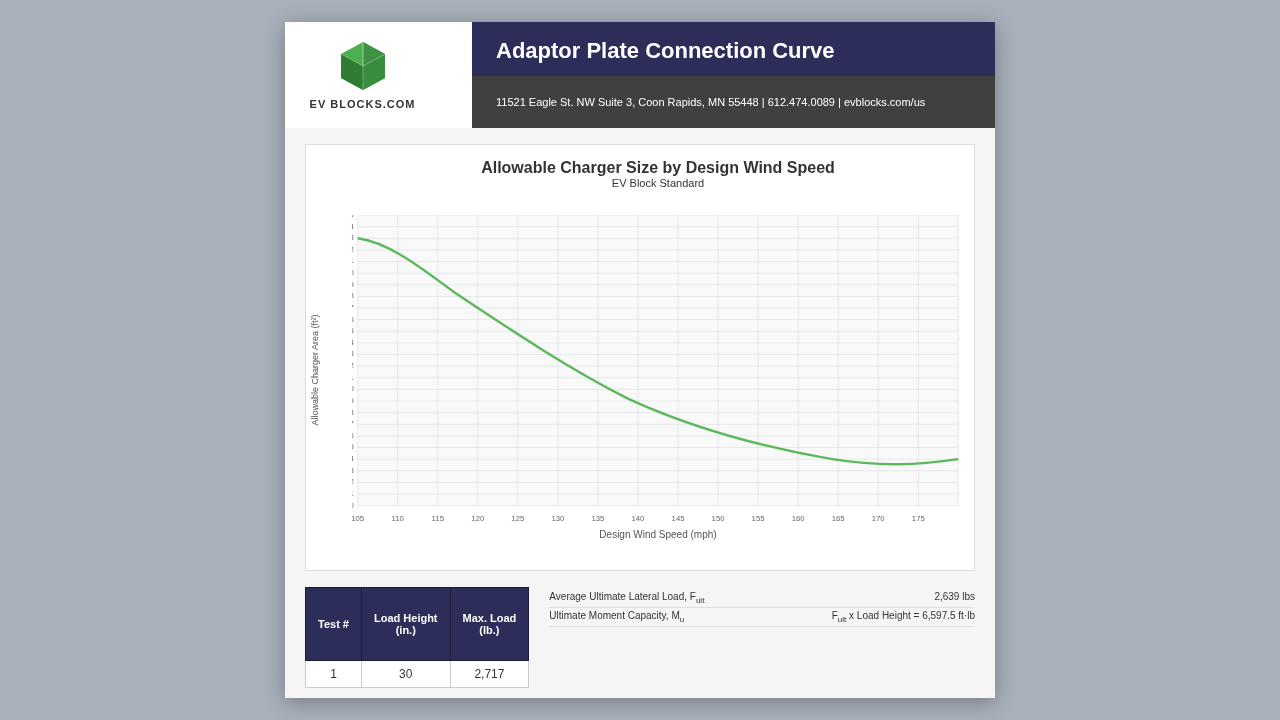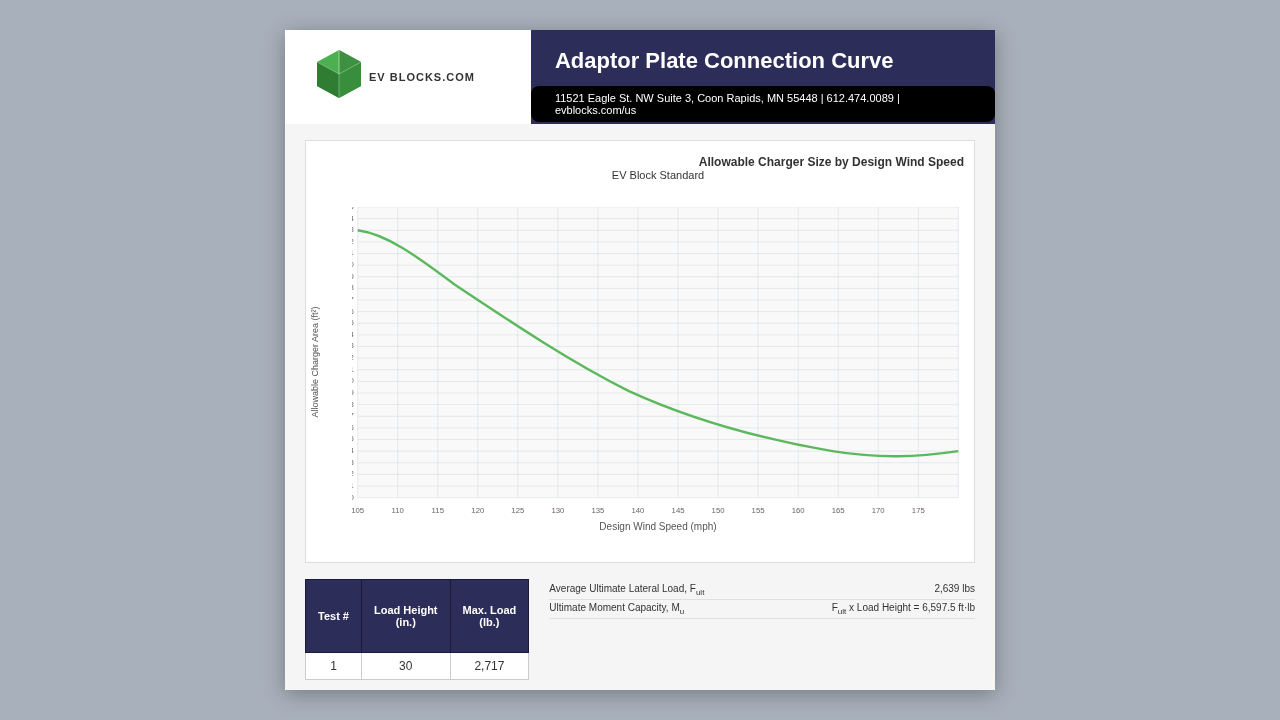--- a/index.html
+++ b/index.html
@@ -20,21 +20,21 @@
     }
     
     .header {
       display: flex;
       align-items: stretch;
     }
     .logo-section {
       background: #ffffff;
       padding: 18px 24px;
       display: flex;
-      flex-direction: row;
+      flex-direction: column;
       align-items: center;
       justify-content: center;
       min-width: 155px;
     }
     .logo-icon {
       width: 60px;
       height: 52px;
       margin-bottom: 6px;
     }
     .logo-text {
@@ -51,40 +51,39 @@
       justify-content: center;
       margin-left: 32px;
     }
     .main-title {
       color: #ffffff;
       font-size: 22px;
       font-weight: 700;
       padding: 16px 24px 12px;
     }
     .address-bar {
-      background: #000000;
+      background: #404040;
       color: #ffffff;
       font-size: 11px;
-      padding: 6px 24px;
-      border-radius: 8px;
+      padding: 20px 24px;
     }
     
     .chart-container {
       padding: 16px 20px;
       background: #f5f5f5;
     }
     .chart-wrapper {
       background: #ffffff;
       border: 1px solid #ddd;
       padding: 14px 10px 30px 46px;
       position: relative;
     }
     .chart-title {
-      text-align: right;
-      font-size: 12px;
+      text-align: center;
+      font-size: 16px;
       font-weight: 600;
       color: #333;
       margin-bottom: 0;
     }
     .chart-subtitle {
       text-align: center;
       font-size: 11px;
       color: #333;
       margin-bottom: 26px;
     }

